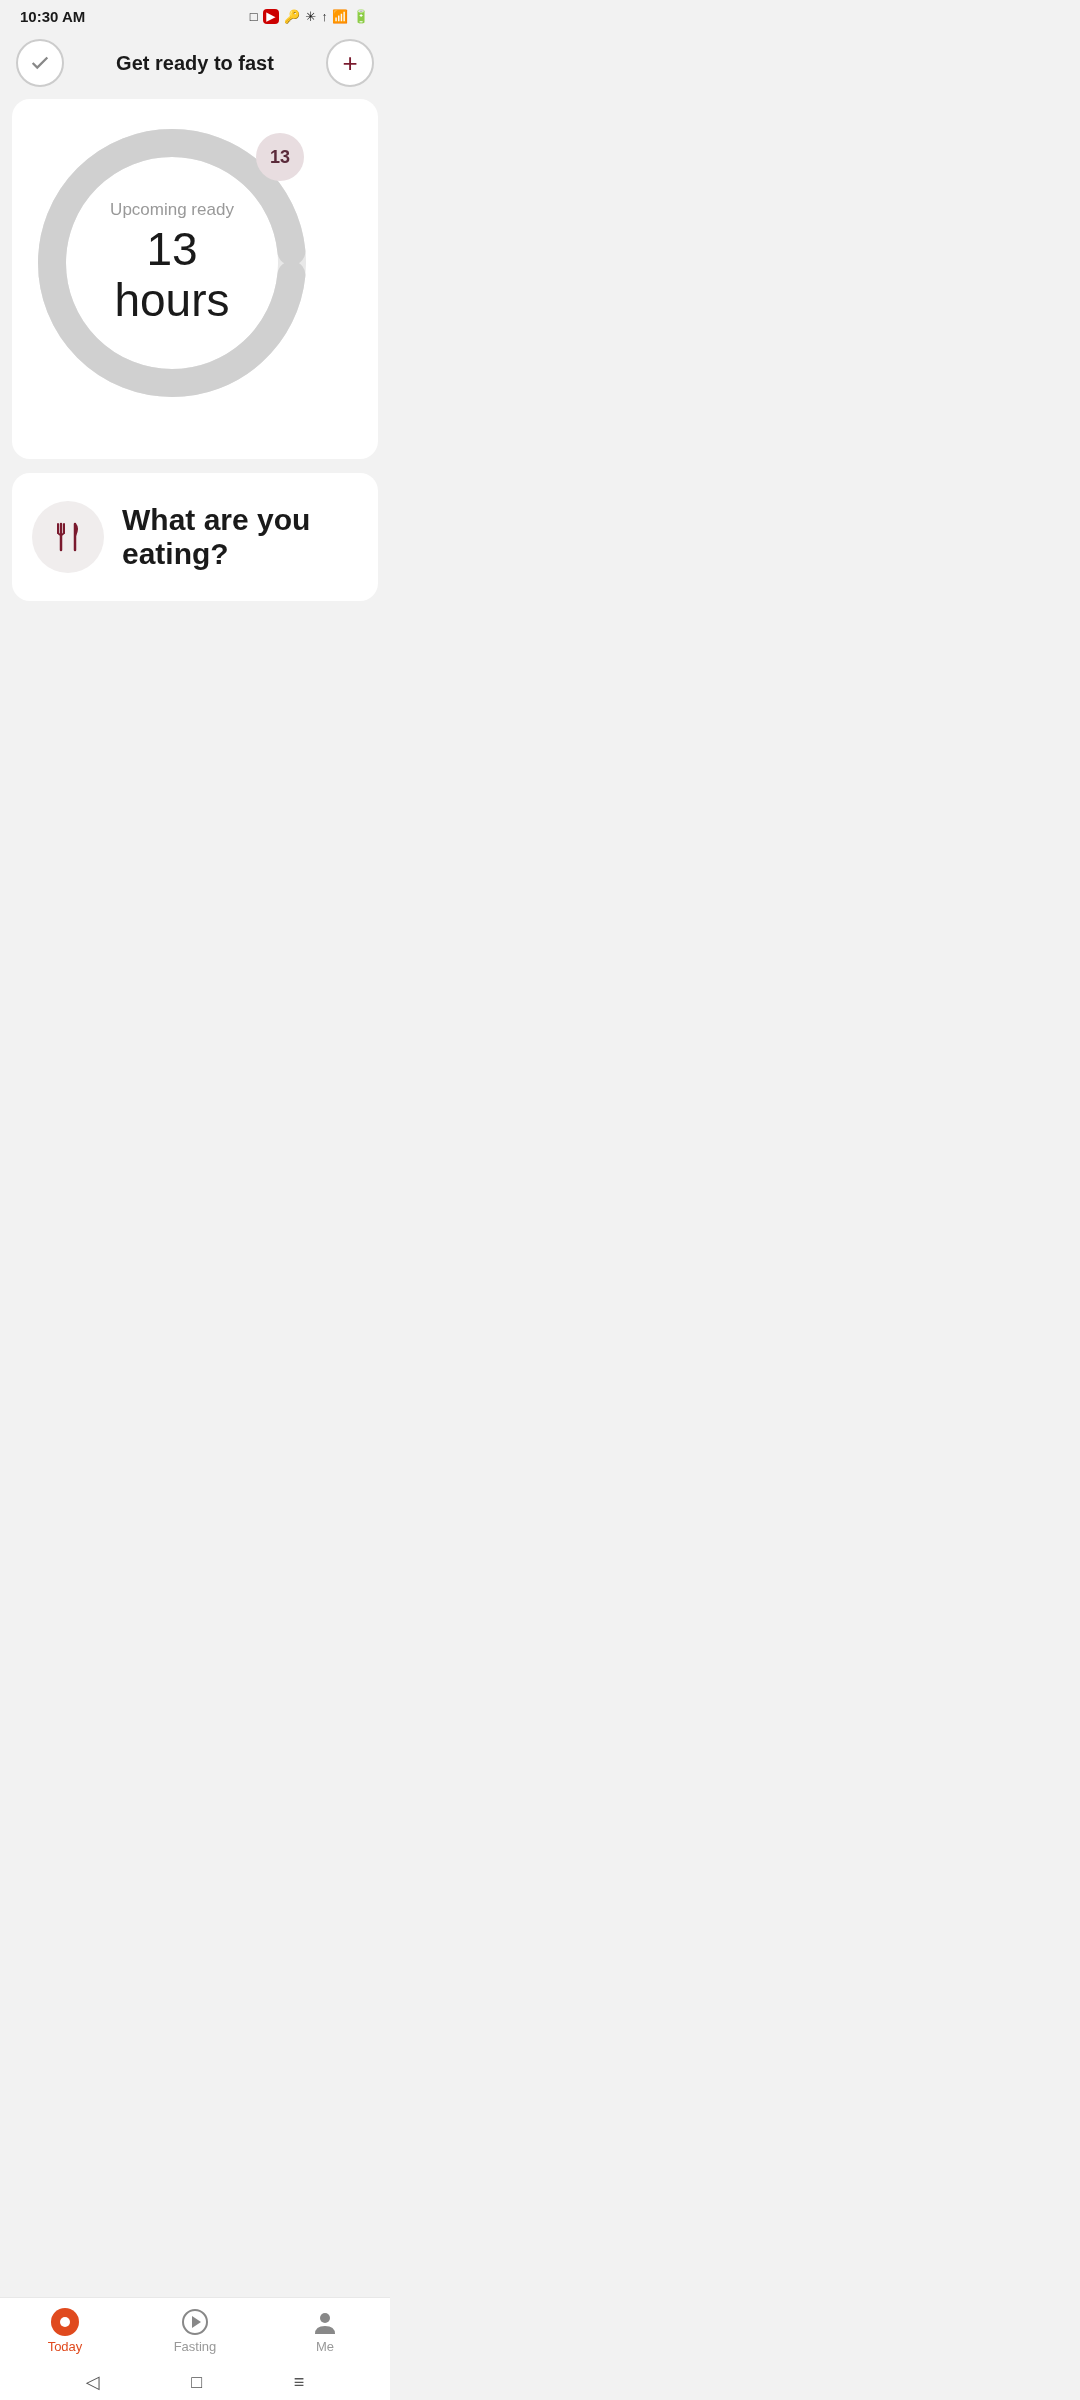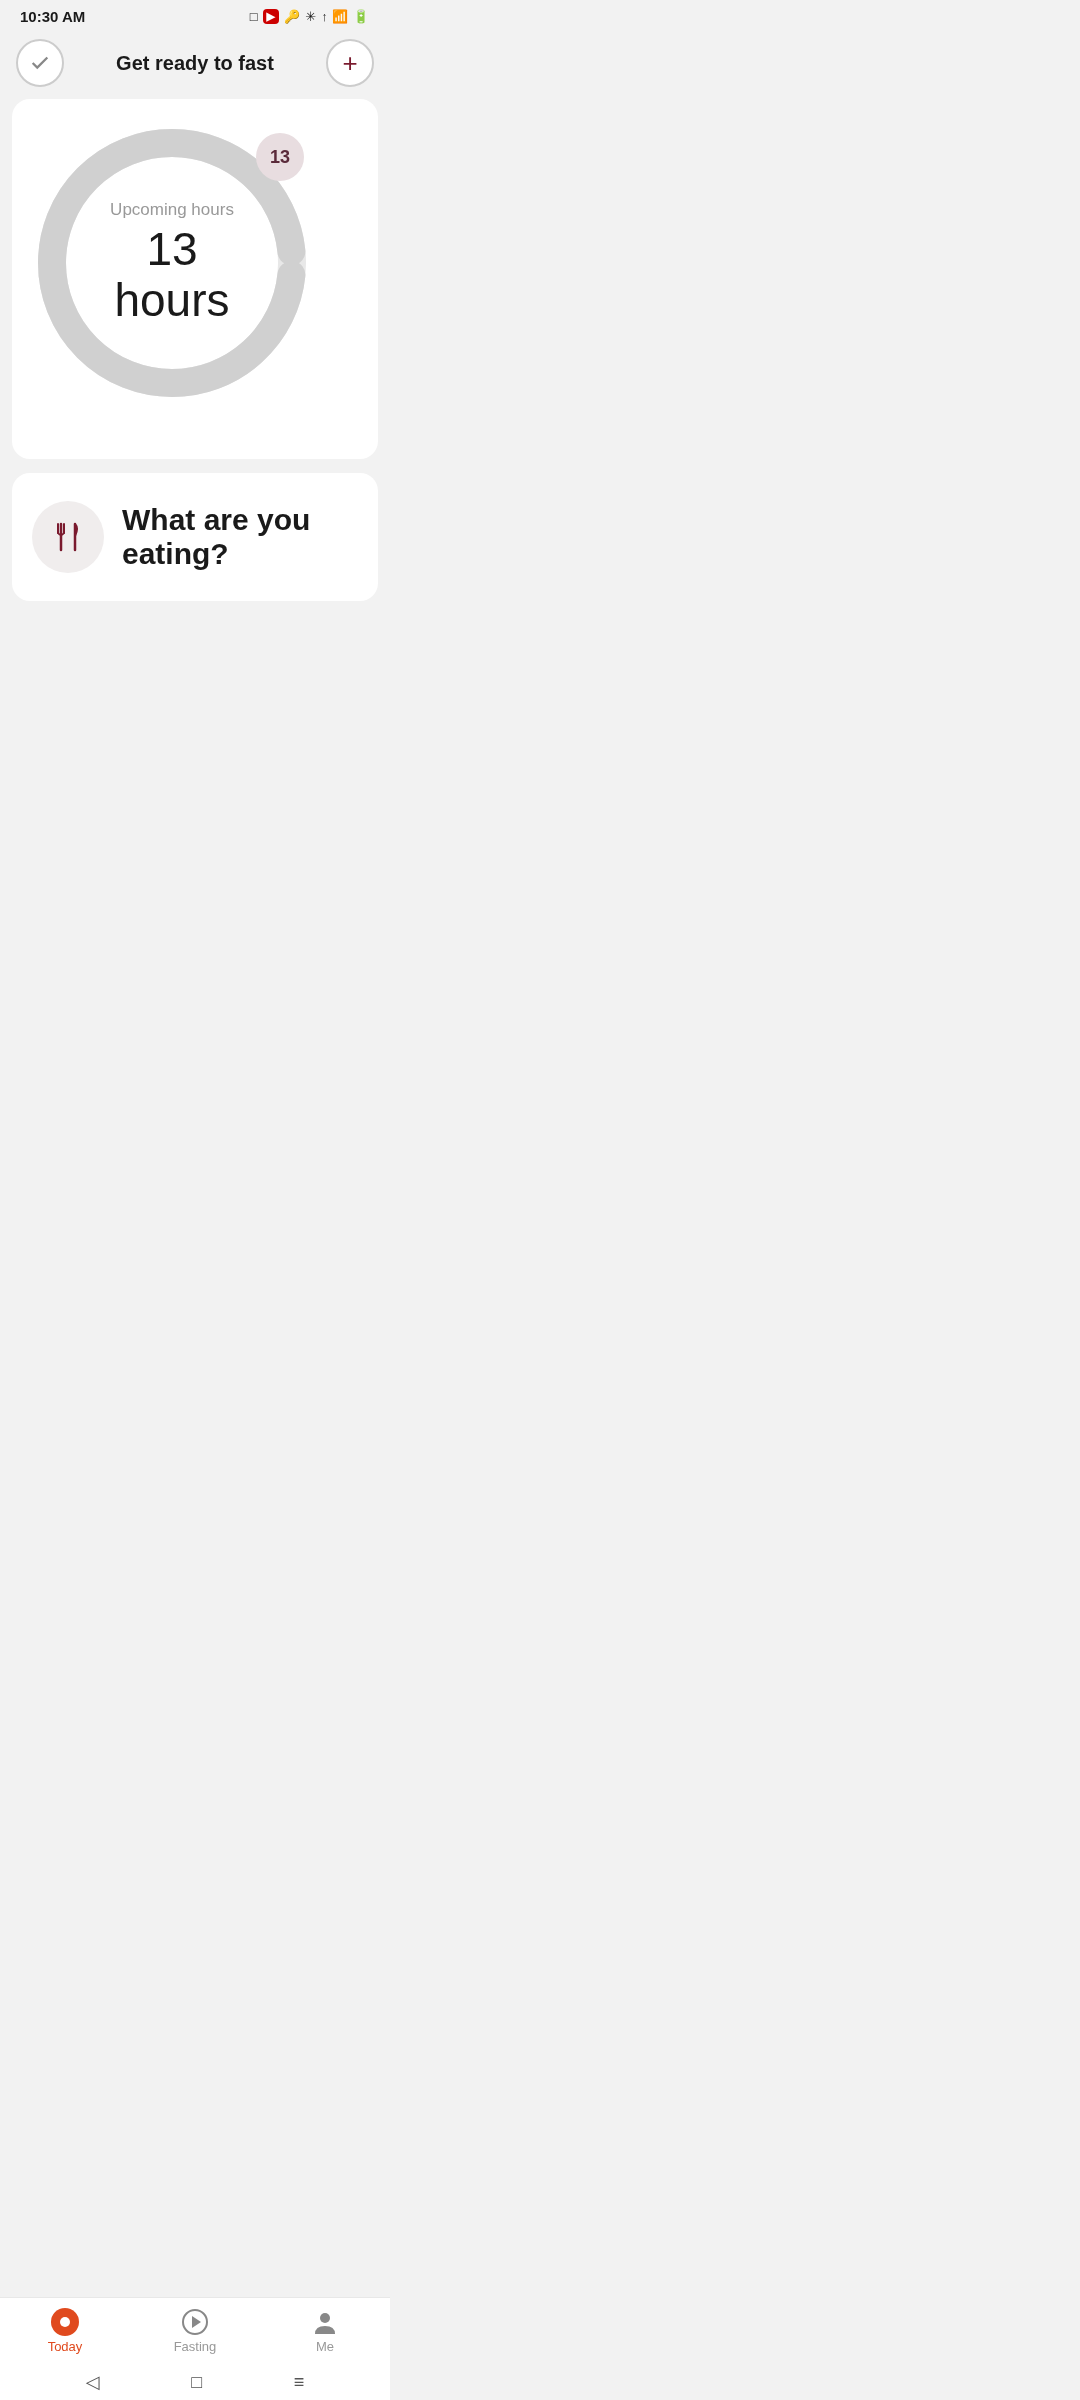--- a/index.html
+++ b/index.html
@@ -92,22 +92,22 @@
       line-height: 1;
     }
 
     
     .main-card {
       background: white;
       border-radius: 18px;
       margin: 0 12px 14px;
       padding: 24px 20px 28px;
       display: flex;
-      flex-direction: column;
-      align-items: flex-start;
+      flex-direction: row;
+      align-items: flex-end;
     }
 
     
     .ring-container {
       position: relative;
       width: 280px;
       height: 280px;
       margin-bottom: 28px;
     }
     .ring-svg {
@@ -285,21 +285,21 @@
     <svg class="ring-svg" viewBox="0 0 280 280" data-interactable="false">
 
       <circle cx="140" cy="140" r="120" fill="none" stroke="#e8e8e8" stroke-width="28"></circle>
 
       <circle cx="140" cy="140" r="120" fill="none" stroke="#d0d0d0" stroke-width="28" stroke-dasharray="730 754" stroke-dashoffset="-12" stroke-linecap="round"></circle>
     </svg>
     
     <div class="ring-badge" data-interactable="false">13</div>
     
     <div class="ring-center-text" data-interactable="false">
-      <div class="ring-label" data-interactable="false">Upcoming hours</div>
+      <div class="ring-label" data-interactable="false">Upcoming ready</div>
       <div class="ring-value" data-interactable="false">13 hours</div>
     </div>
   </div>
 
 </div>
 
 <div class="food-card" data-interactable="true">
   <div class="food-icon-wrap" data-interactable="false">
     <svg width="38" height="38" viewBox="0 0 38 38" data-interactable="false">
 

